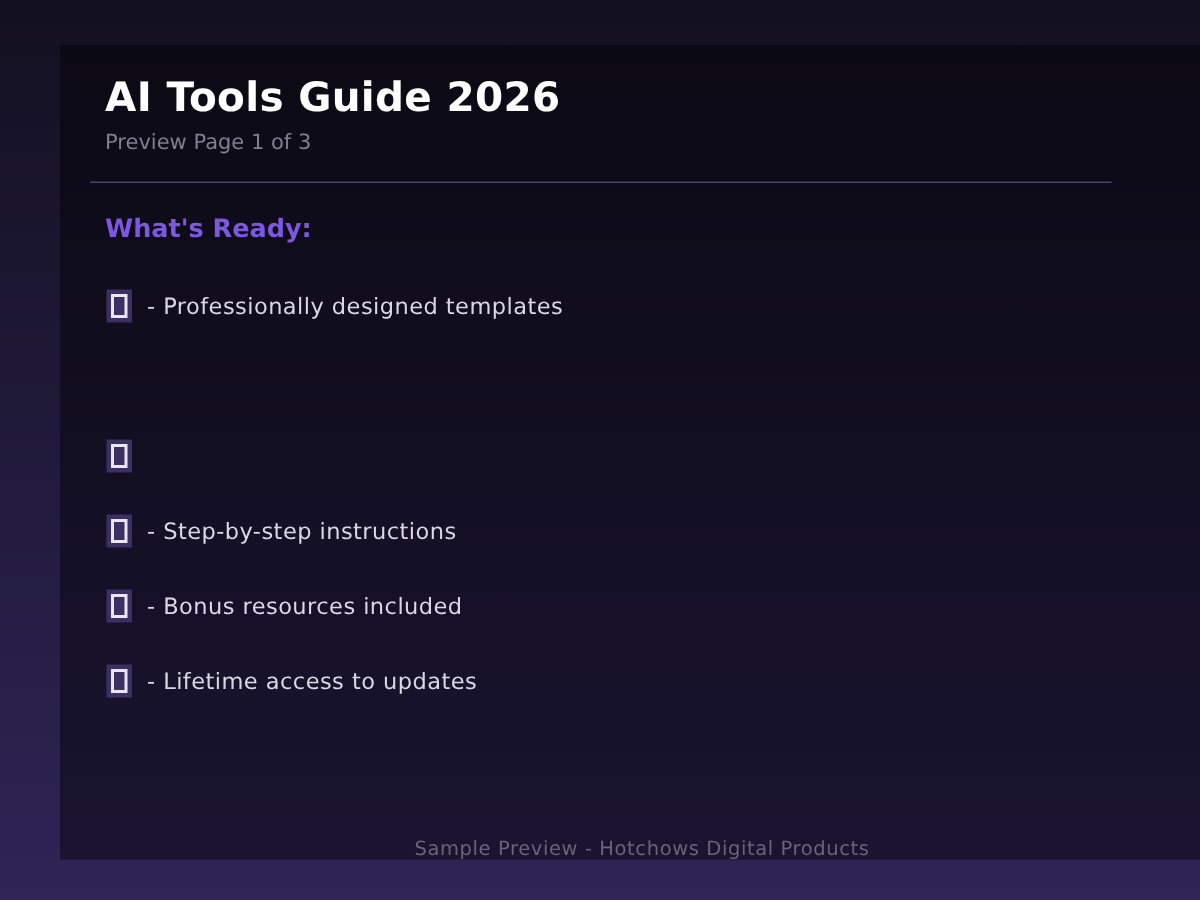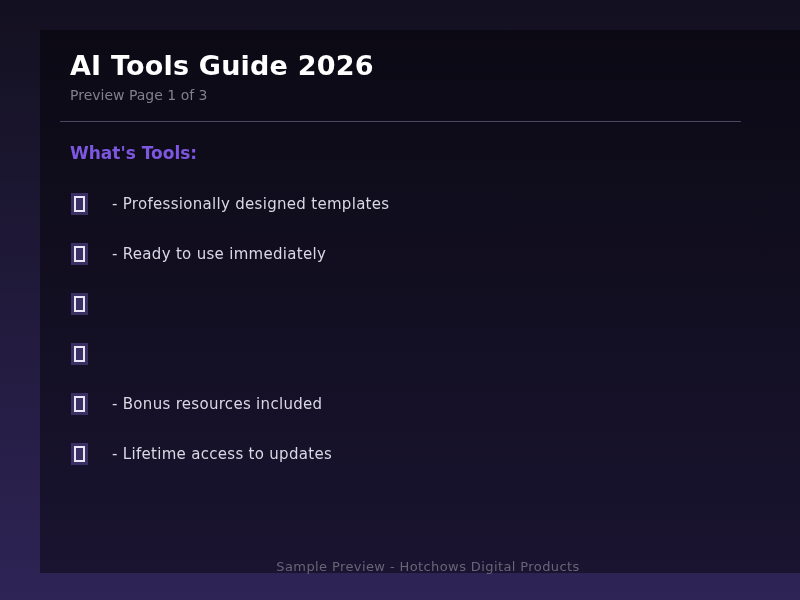--- a/index.html
+++ b/index.html
@@ -64,21 +64,21 @@
     background:var(--bullet-bg);
     flex:0 0 auto;
   }
   .glyph-box::after{
     content:"";
     position:absolute;left:3px;top:3px;
     width:7px;height:12px;
     border:2px solid var(--bullet-outline);
   }
   .item-text{
-    margin-left:24px;
+    margin-left:10px;
     font-size:15px;line-height:22px;
     color:var(--item-color);
     letter-spacing:0.3px;
     white-space:nowrap;
   }
   .footer{
     position:absolute;left:388px;top:529px;
     transform:translateX(-50%);
     font-size:13px;line-height:1.2;
     color:var(--footer-color);
@@ -91,38 +91,35 @@
 
 <div class="page">
   <div class="card">
 
     <h1 class="title">AI Tools Guide 2026</h1>
 
     <div class="subtitle">Preview Page 1 of 3</div>
 
     <div class="divider"></div>
 
-    <div class="heading">What's Tools:</div>
+    <div class="heading">What's Ready:</div>
 
     <div class="row" style="top:163px">
       <span class="glyph-box"></span>
       <span class="item-text">- Professionally designed templates</span>
     </div>
 
-    <div class="row" style="top:213px">
-      <span class="glyph-box"></span>
-      <span class="item-text">- Ready to use immediately</span>
-    </div>
 
     <div class="row" style="top:263px">
       <span class="glyph-box"></span>
     </div>
 
     <div class="row" style="top:313px">
       <span class="glyph-box"></span>
+      <span class="item-text">- Step-by-step instructions</span>
     </div>
 
     <div class="row" style="top:363px">
       <span class="glyph-box"></span>
       <span class="item-text">- Bonus resources included</span>
     </div>
 
     <div class="row" style="top:413px">
       <span class="glyph-box"></span>
       <span class="item-text">- Lifetime access to updates</span>

